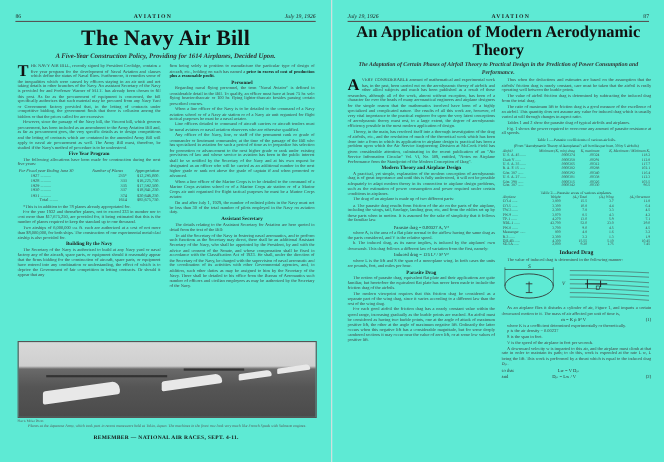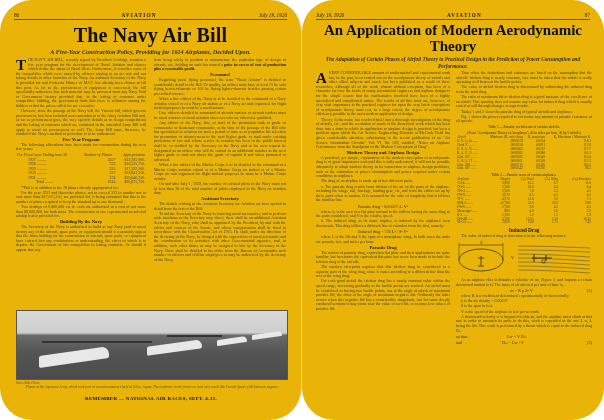--- a/index.html
+++ b/index.html
@@ -1,18 +1,18 @@
 <!DOCTYPE html>
 <html><head>
 <meta charset="utf-8">
 <style>
   * { box-sizing: border-box; margin: 0; padding: 0; }
   html, body { width: 604px; height: 420px; background: #ffffff; overflow: hidden; }
   body { font-family: "Liberation Serif", "DejaVu Serif", serif; color: #222; position: relative; }
-  .page { position: absolute; top: 0; height: 420px; background: #eab308; border-radius: 32px; }
+  .page { position: absolute; top: 0; height: 420px; background: #5eead4; }
   .page-left { left: 0; width: 302px; border-right: 1px solid #ddd; }
   .page-right { left: 302px; width: 302px; }
   .running-head { position: absolute; top: 10px; left: 14px; right: 14px; height: 10px; font-size: 5.2px; border-bottom: 0.6px solid #555; display: flex; justify-content: space-between; align-items: flex-end; padding-bottom: 1px; }
   .running-head .center { letter-spacing: 1.2px; font-weight: bold; }
   .title { position: absolute; left: 14px; right: 14px; text-align: center; font-weight: bold; color: #111; }
   .left-title { top: 24px; font-size: 20px; letter-spacing: 0.2px; }
   .right-title { top: 22px; font-size: 15px; line-height: 16px; }
   .subtitle { position: absolute; left: 18px; right: 18px; text-align: center; font-style: italic; font-weight: bold; color: #333; }
   .left-sub { top: 48px; font-size: 6.2px; }
   .right-sub { top: 56px; font-size: 5.3px; line-height: 7px; }

